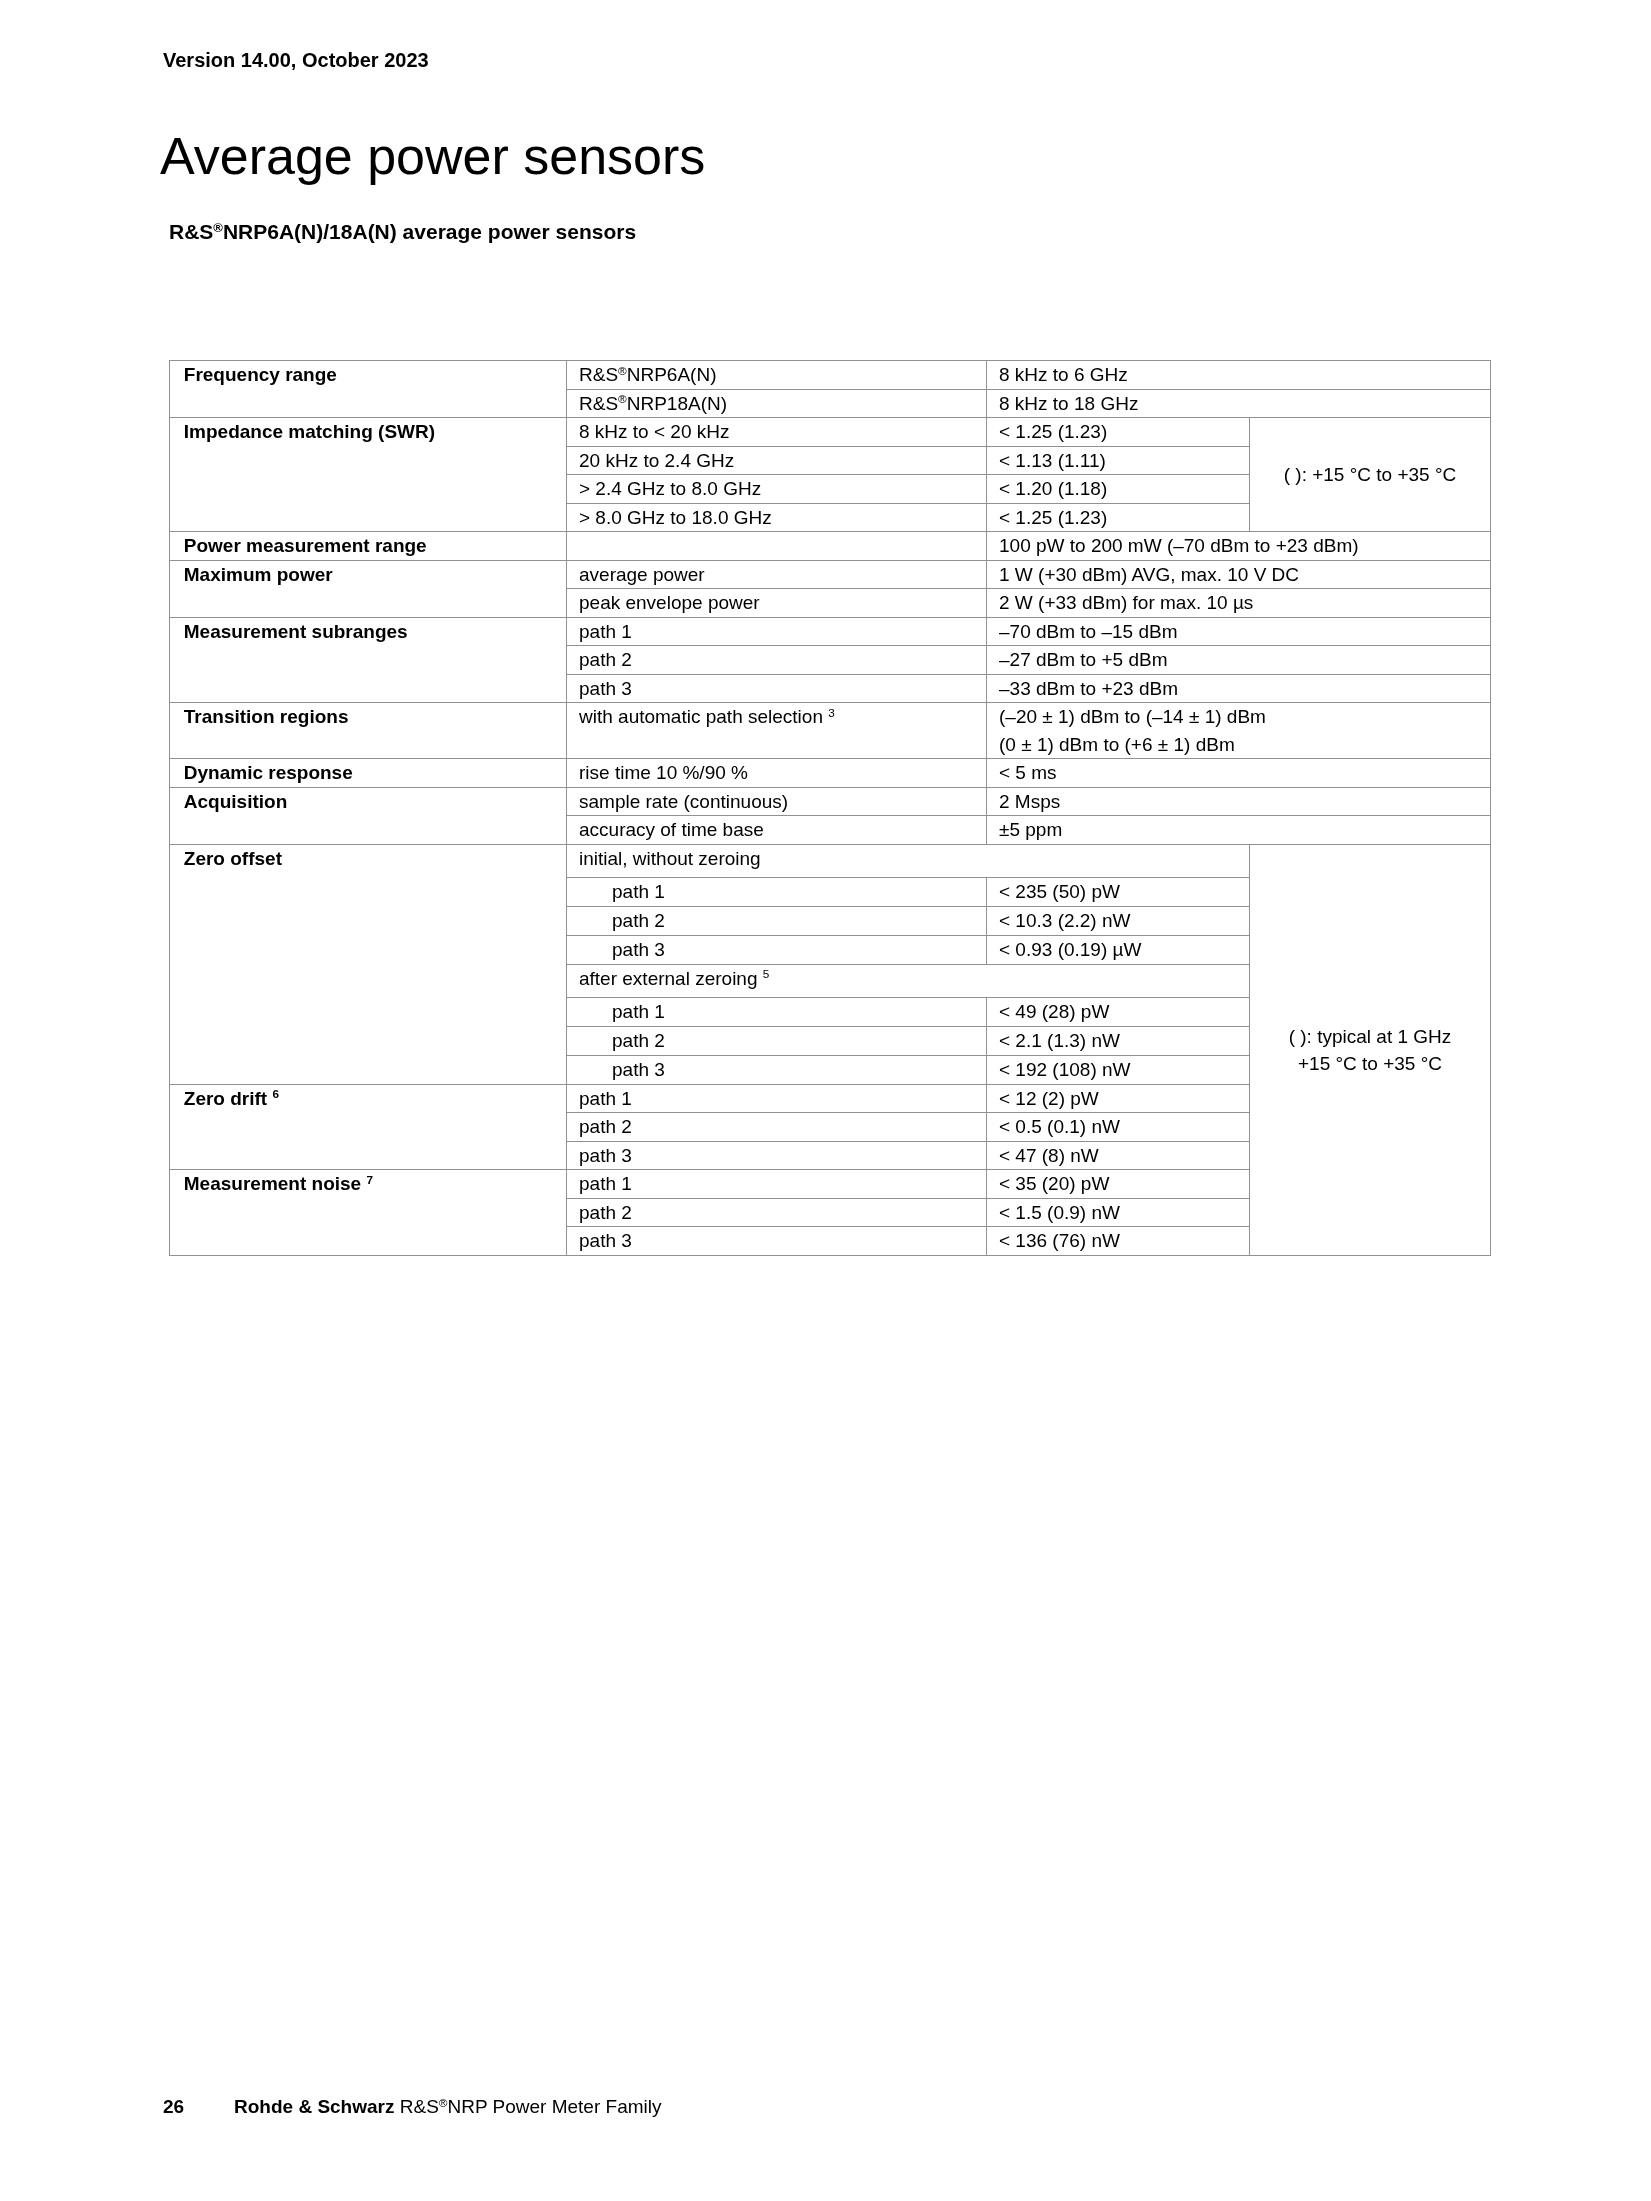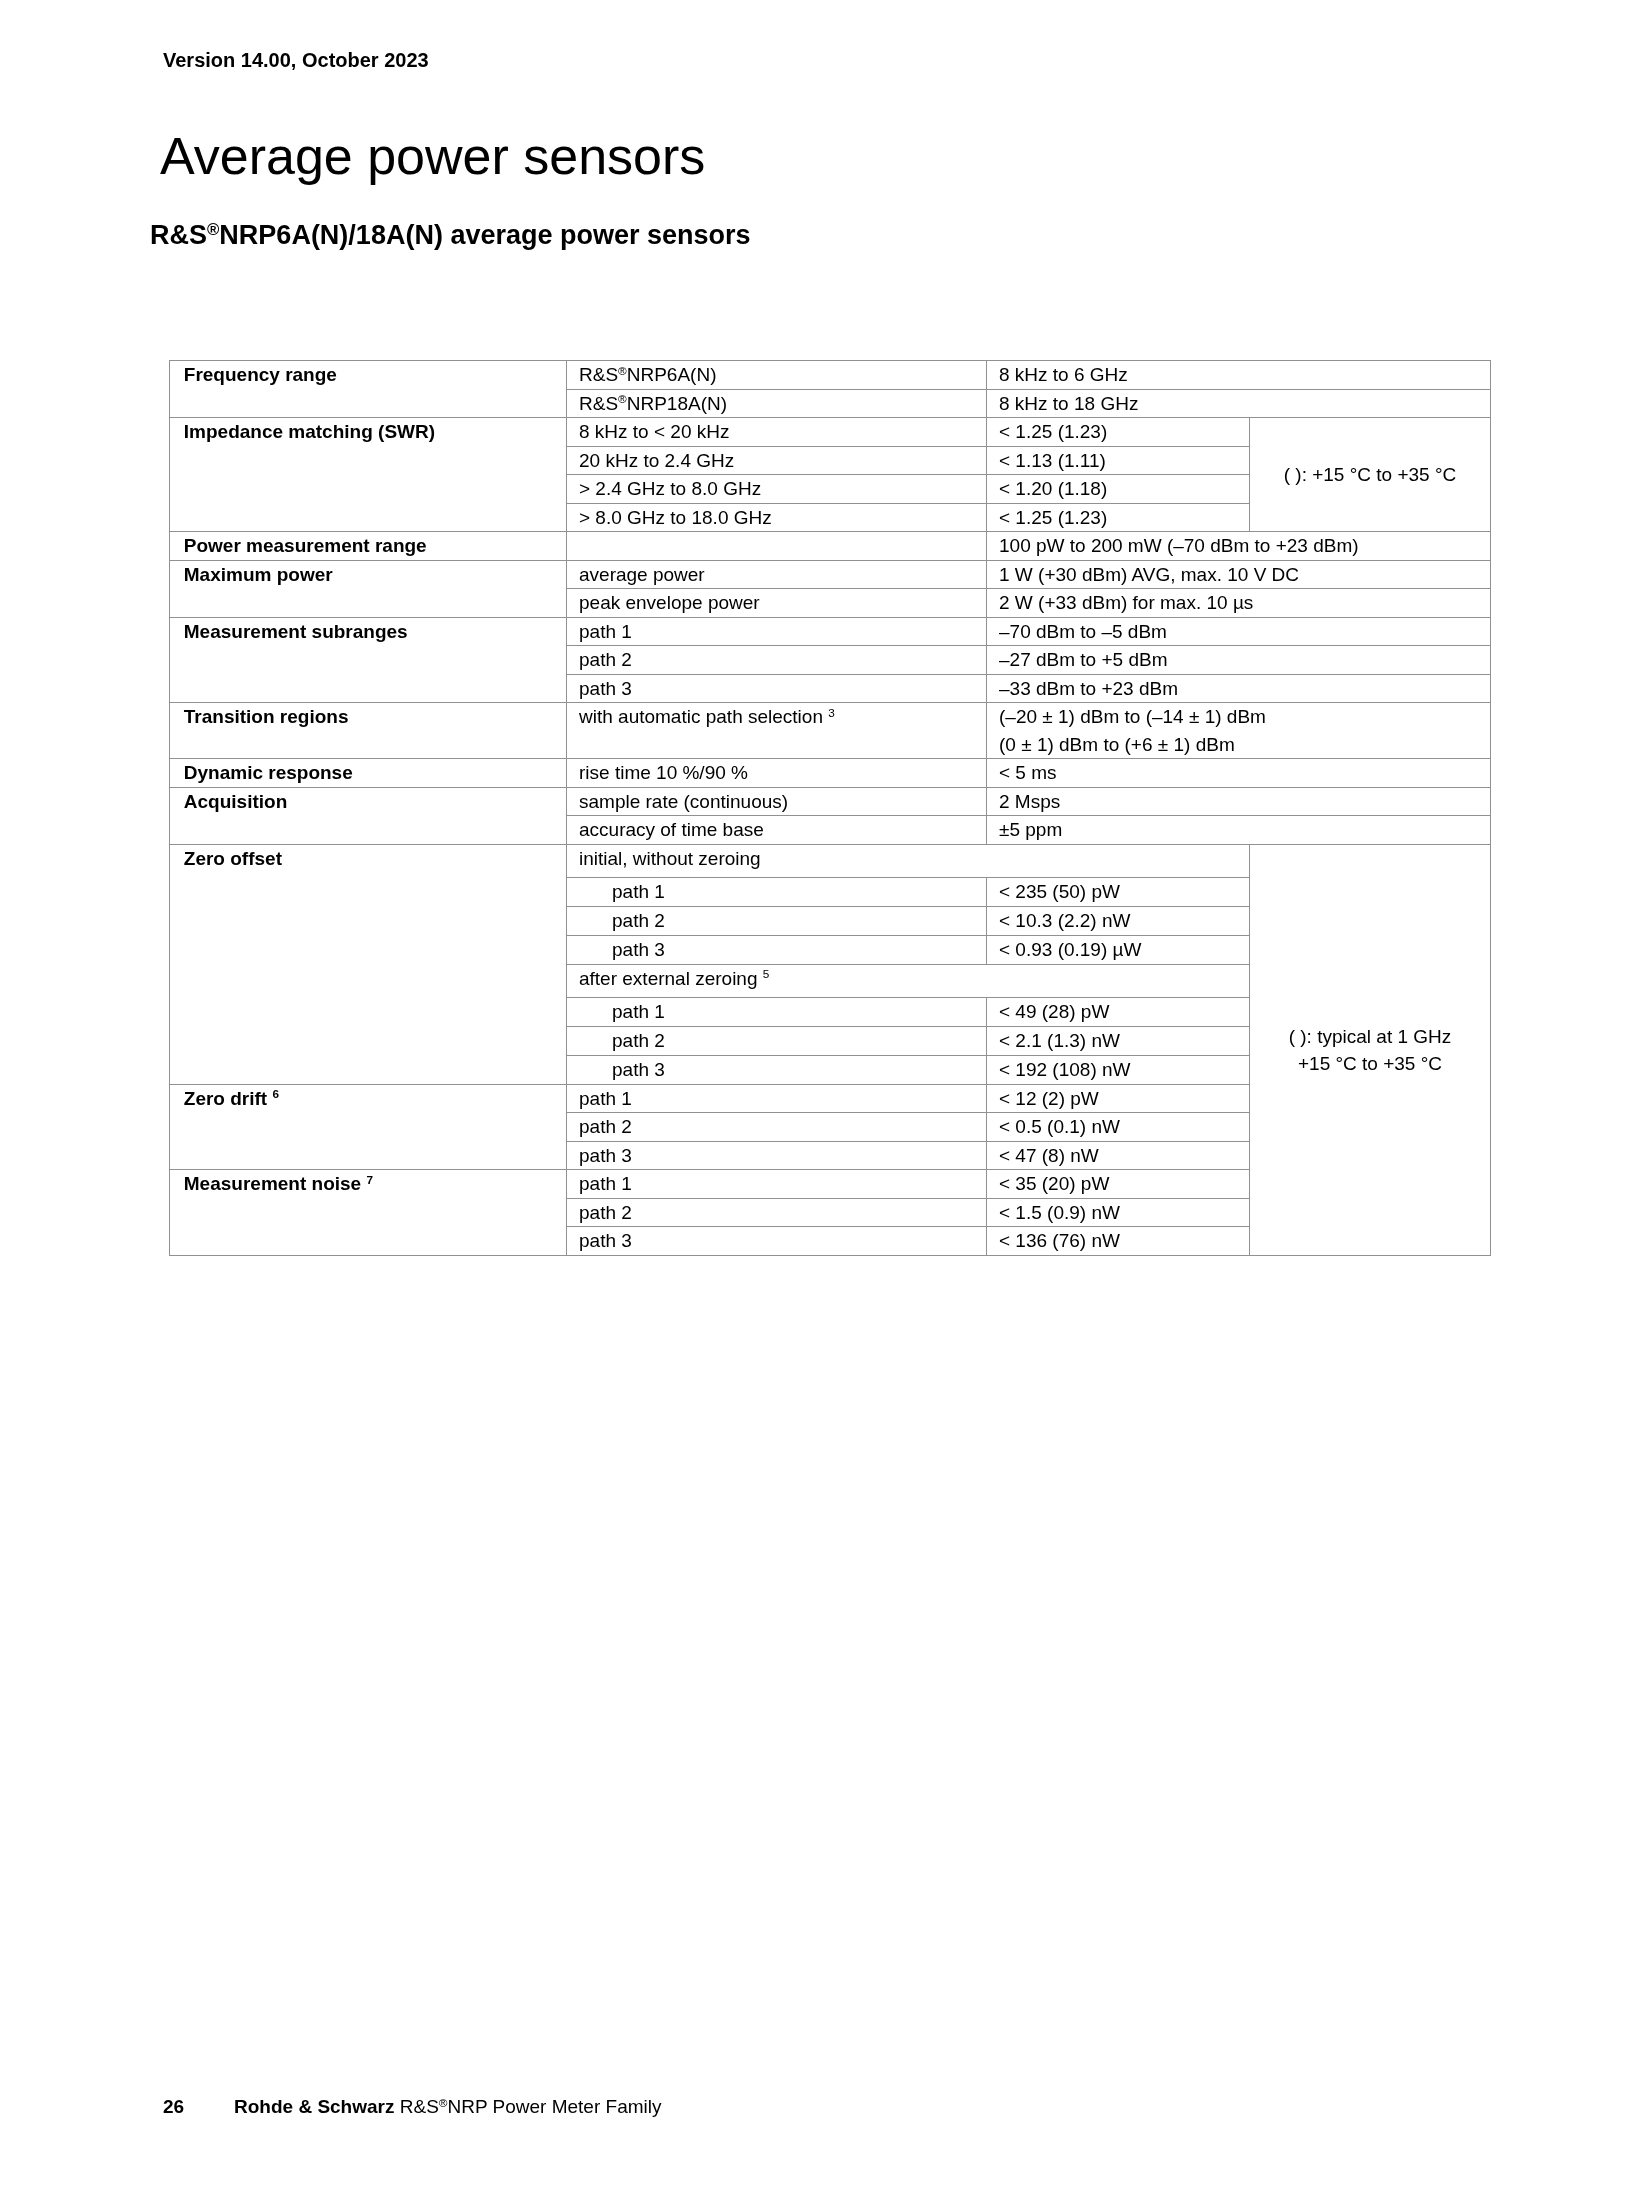--- a/index.html
+++ b/index.html
@@ -13,22 +13,22 @@
   }
   .version {
     position:absolute; left:163px; top:49px;
     font-size:20px; font-weight:bold;
   }
   .title {
     position:absolute; left:160px; top:126px; margin:0;
     font-size:52px; font-weight:normal;
   }
   .heading {
-    position:absolute; left:150px; top:220px; margin:0;
-    font-size:27px; font-weight:bold;
+    position:absolute; left:169px; top:220px; margin:0;
+    font-size:21px; font-weight:bold;
   }
   .intro {
     position:absolute; left:163px; top:273px;
     font-size:19px; line-height:26px;
   }
   sup {
     font-size:62%;
     line-height:0;
     vertical-align:baseline;
     position:relative;
@@ -124,21 +124,21 @@
           <td class="sub">average power</td>
           <td colspan="2" class="val">1 W (+30 dBm) AVG, max. 10 V DC</td>
         </tr>
         <tr style="height: 27.5px;">
           <td class="sub">peak envelope power</td>
           <td colspan="2" class="val">2 W (+33 dBm) for max. 10 µs</td>
         </tr>
         <tr style="height: 27.5px;">
           <td rowspan="3" class="param">Measurement subranges</td>
           <td class="sub">path 1</td>
-          <td colspan="2" class="val">–70 dBm to –5 dBm</td>
+          <td colspan="2" class="val">–70 dBm to –15 dBm</td>
         </tr>
         <tr style="height: 27.5px;">
           <td class="sub">path 2</td>
           <td colspan="2" class="val">–27 dBm to +5 dBm</td>
         </tr>
         <tr style="height: 27.5px;">
           <td class="sub">path 3</td>
           <td colspan="2" class="val">–33 dBm to +23 dBm</td>
         </tr>
         <tr style="height: 56px;">

